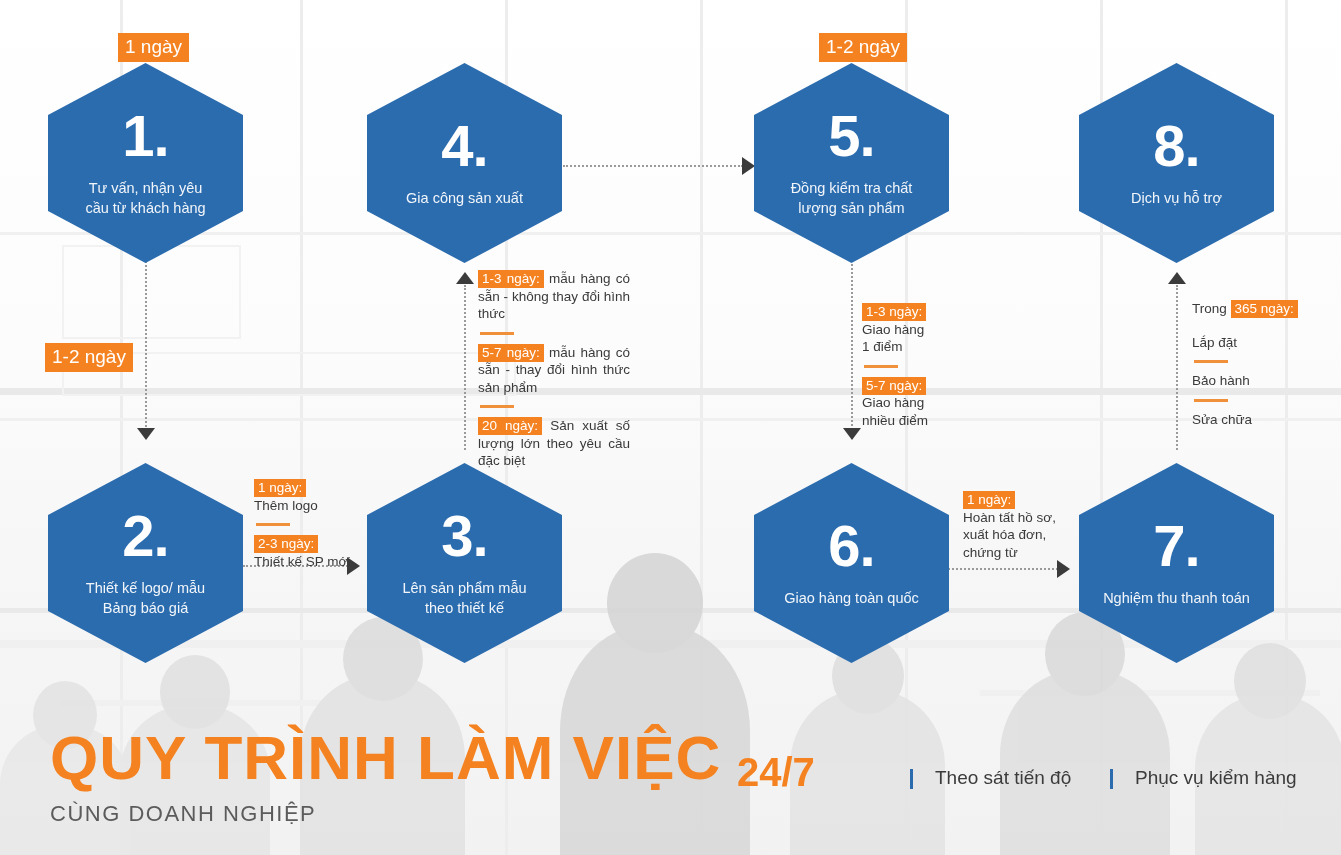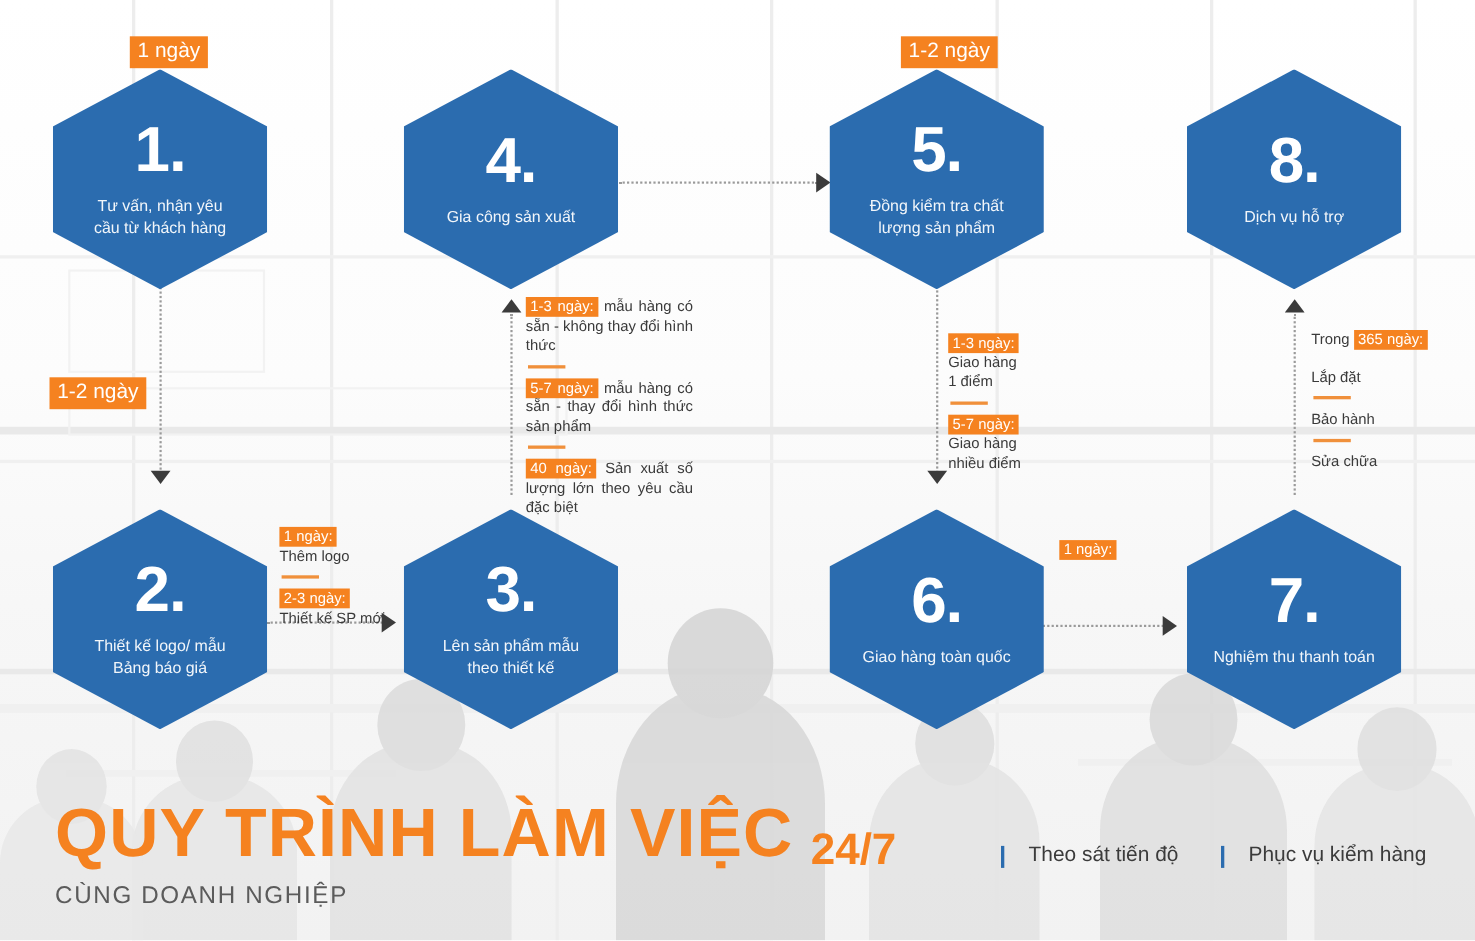--- a/index.html
+++ b/index.html
@@ -264,41 +264,44 @@
   <div class="note just" style="left:478px;top:270px;width:152px;">
     <div class="blk">
       <div class="line"><span class="hl">1-3 ngày:</span> <span class="plain">mẫu hàng có sẵn - không thay đổi hình thức</span></div>
     </div>
     <div class="sep"></div>
     <div class="blk">
       <div class="line"><span class="hl">5-7 ngày:</span> <span class="plain">mẫu hàng có sẵn - thay đổi hình thức sản phẩm</span></div>
     </div>
     <div class="sep"></div>
     <div class="blk">
-      <div class="line"><span class="hl">40 ngày:</span> <span class="plain">Sản xuất số lượng lớn theo yêu cầu đặc biệt</span></div>
+      <div class="line"><span class="hl">20 ngày:</span> <span class="plain">Sản xuất số lượng lớn theo yêu cầu đặc biệt</span></div>
     </div>
   </div>
 
   <div class="note" style="left:862px;top:303px;width:120px;">
     <div class="blk">
       <div class="line"><span class="hl">1-3 ngày:</span></div>
       <div class="line" style="white-space:pre-line;"><span class="plain">Giao hàng
 1 điểm</span></div>
     </div>
     <div class="sep"></div>
     <div class="blk">
       <div class="line"><span class="hl">5-7 ngày:</span></div>
       <div class="line" style="white-space:pre-line;"><span class="plain">Giao hàng
 nhiều điểm</span></div>
     </div>
   </div>
 
   <div class="note" style="left:963px;top:491px;width:125px;">
     <div class="blk">
       <div class="line"><span class="hl">1 ngày:</span></div>
+      <div class="line" style="white-space:pre-line;"><span class="plain">Hoàn tất hồ sơ,
+xuất hóa đơn,
+chứng từ</span></div>
     </div>
   </div>
 
   <div class="note" style="left:1192px;top:300px;width:145px;">
     <div class="blk">
       <div class="line"><span class="plain">Trong </span><span class="hl">365 ngày:</span></div>
     </div>
     <div style="height:16px;"></div>
     <div class="line"><span class="plain">Lắp đặt</span></div>
     <div class="sep"></div>

